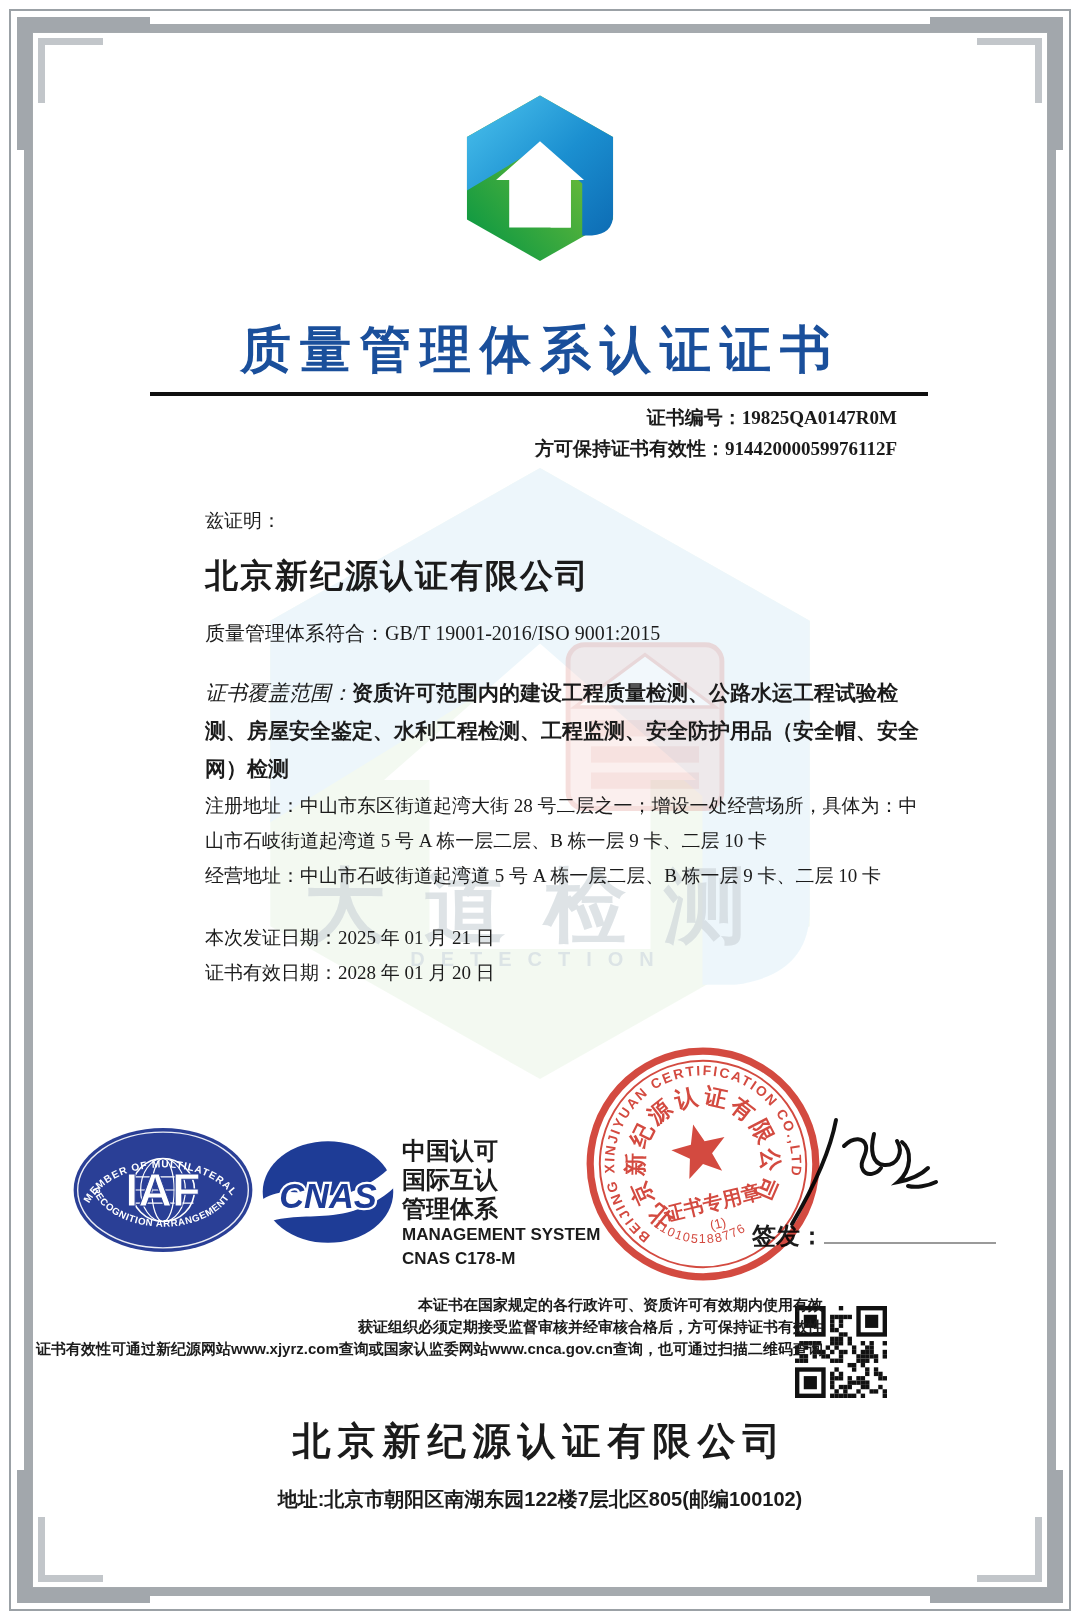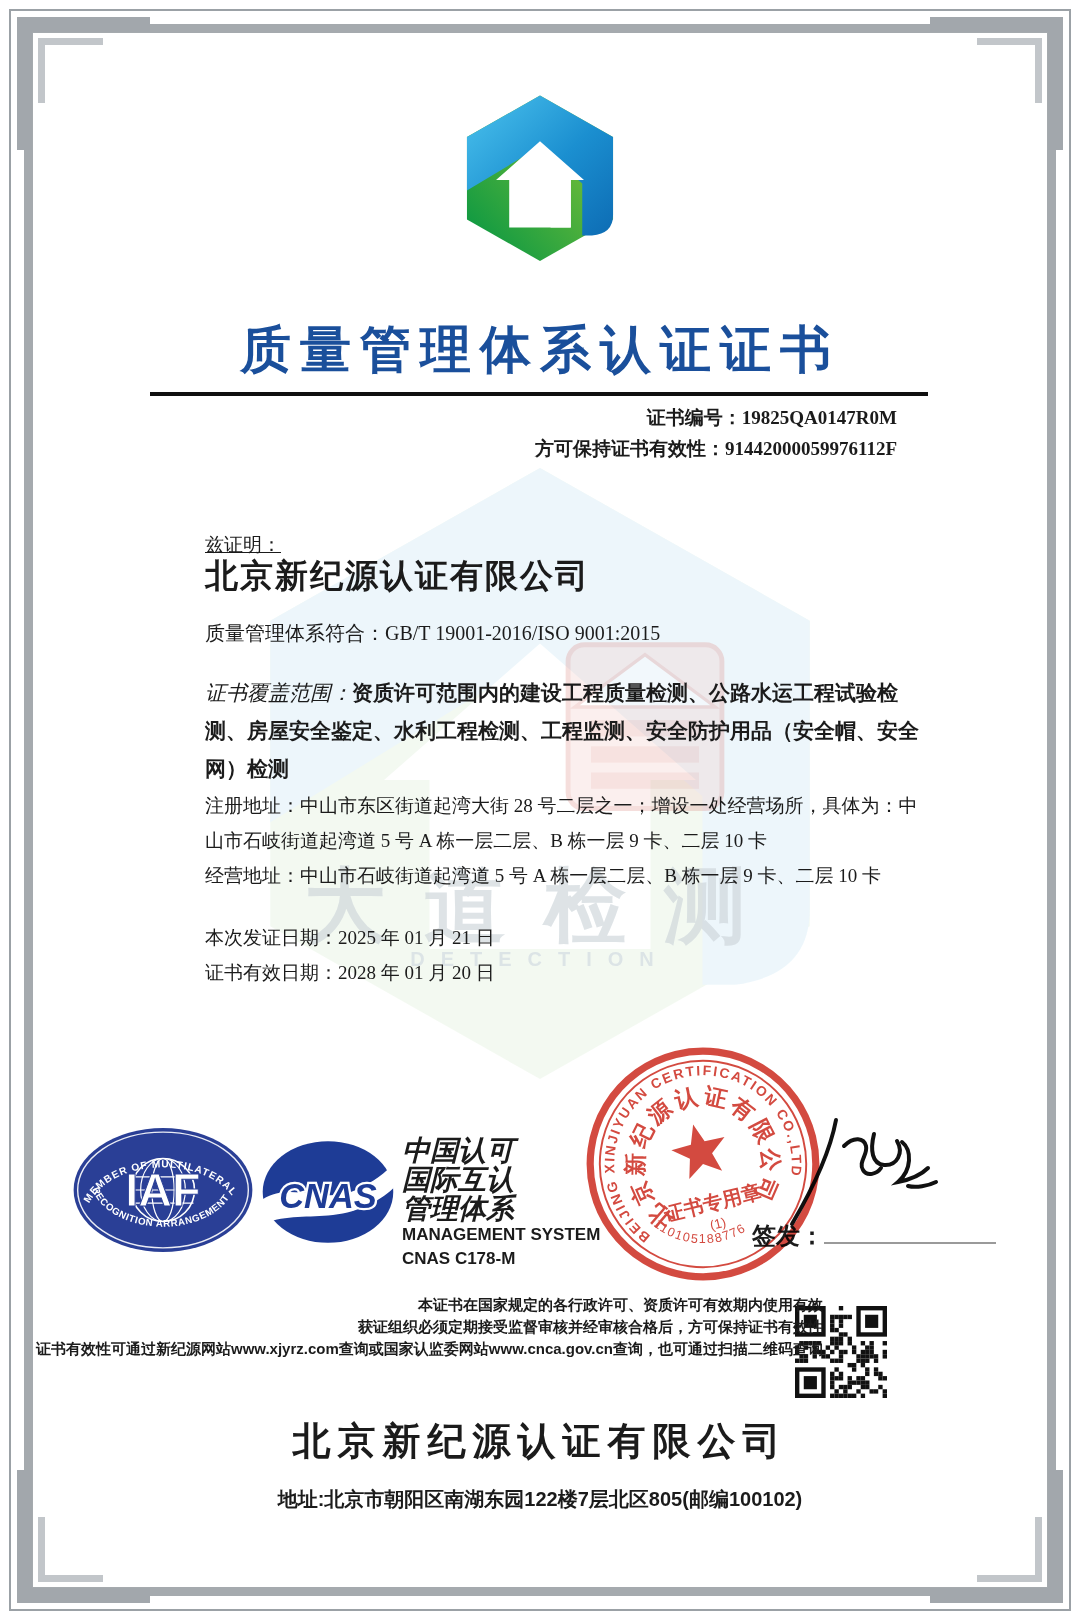--- a/index.html
+++ b/index.html
@@ -34,35 +34,35 @@
   
   .logo{left:452px;top:92px;width:176px;height:176px;z-index:2;}
   .title{left:0;right:0;top:316px;text-align:center;font-size:51px;font-weight:700;
     letter-spacing:9px;color:#1a4f9b;z-index:2;}
   .title-rule{left:150px;top:392px;width:778px;height:4px;background:#0f0f0f;z-index:2;}
   .certnos{right:183px;top:402px;text-align:right;font-size:19px;line-height:31px;
     font-weight:600;z-index:2;}
 
   
   .content{left:205px;width:722px;z-index:2;}
-  .certify{top:532px;font-size:19px;text-decoration:underline;}
+  .certify{top:508px;font-size:19px;}
   .company{top:554px;font-size:33px;font-weight:700;letter-spacing:2px;}
   .standard{top:620px;font-size:20px;}
   .scope{top:674px;font-size:21px;line-height:38px;}
   .scope .lbl{font-weight:400;font-style:italic;}
   .scope .val{font-weight:700;font-family:"Liberation Sans","DejaVu Sans",sans-serif;}
   .addresses{top:788px;font-size:19px;line-height:35px;}
   .dates{top:920px;font-size:19px;line-height:35px;}
   .dates div{margin:0;}
 
   
   .iaf-logo{left:68px;top:1126px;width:190px;height:128px;z-index:2;}
   .cnas-logo{left:260px;top:1136px;width:136px;height:112px;z-index:2;}
   .acc-text{left:402px;top:1136px;z-index:2;}
-  .acc-text .zh{font-size:28px;font-weight:700;line-height:29px;font-style:italic;}
+  .acc-text .zh{font-size:24px;font-weight:700;line-height:29px;}
   .acc-text .en{font-size:17px;font-weight:700;line-height:24px;}
 
   
   .stamp{left:583px;top:1044px;width:240px;height:240px;z-index:3;mix-blend-mode:multiply;opacity:.92;}
   .signature{left:778px;top:1112px;width:200px;height:118px;z-index:2;}
   .signoff{left:752px;top:1220px;font-size:24px;font-weight:700;z-index:2;}
   .signoff .line{display:inline-block;width:172px;border-bottom:2px solid #9a9a9a;height:20px;vertical-align:baseline;}
 
   
   .qr{left:795px;top:1306px;width:92px;height:92px;z-index:2;}

